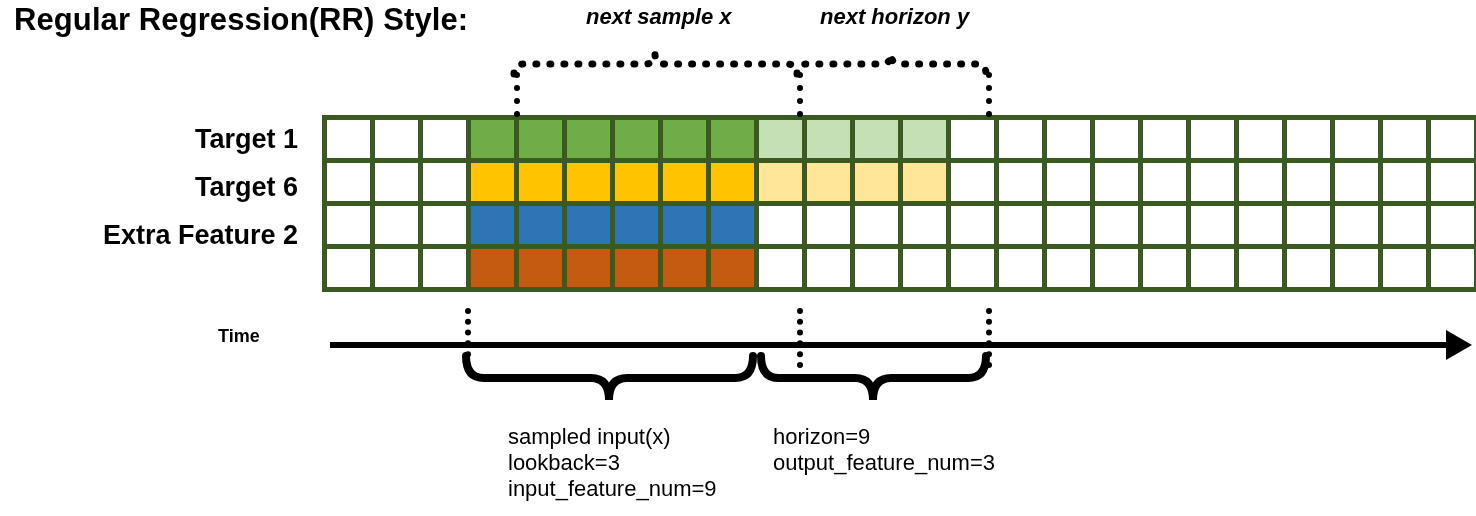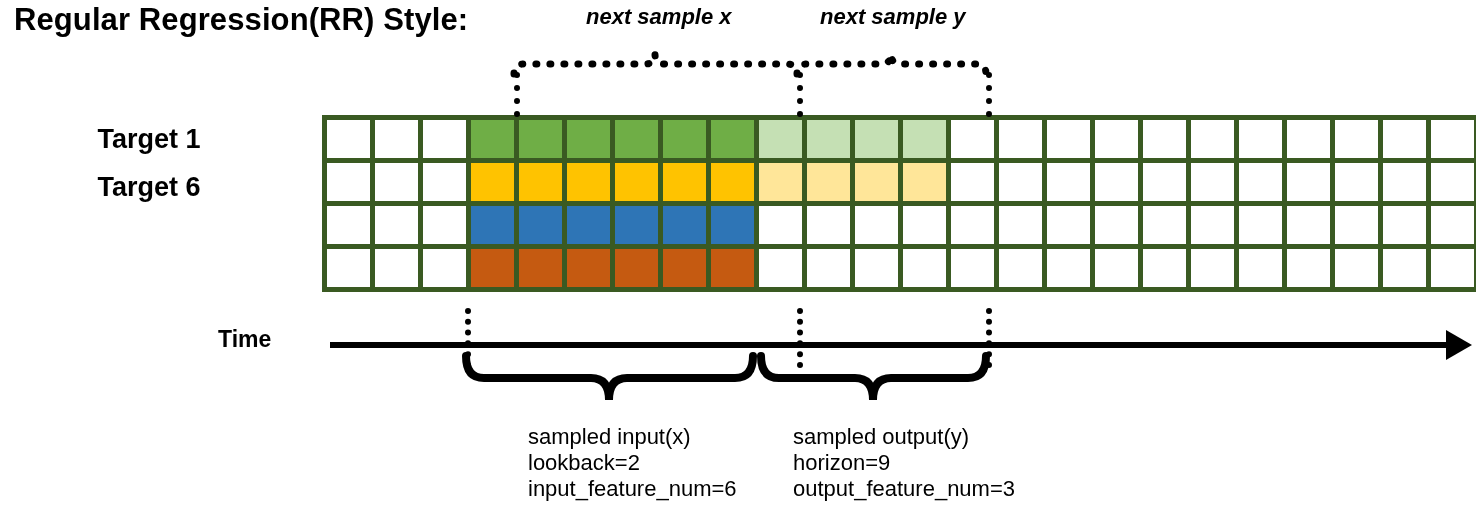--- a/index.html
+++ b/index.html
@@ -9,21 +9,21 @@
   .title{
     position:absolute; left:14px; top:2px;
     font-size:31px; font-weight:700; letter-spacing:.1px;
     white-space:nowrap;
   }
 
   
   .labels{position:absolute; left:0px; top:115px; width:312px;}
   .lbl{
     height:48px; line-height:48px;
-    text-align:center; padding-right:14px;
+    text-align:right; padding-right:14px;
     font-size:27px; font-weight:700; white-space:nowrap;
   }
 
   
   .grid{
     position:absolute; left:322px; top:115px;
     background:#3A5A22;
     padding:5px 5px 5px 5px;
     display:flex; flex-direction:column; gap:5px;
     box-sizing:border-box;
@@ -33,21 +33,21 @@
   .c-green{background:#6FAE46;}
   .c-greenL{background:#C5E0B4;}
   .c-yellow{background:#FFC300;}
   .c-yellowL{background:#FFE699;}
   .c-blue{background:#2E75B6;}
   .c-orange{background:#C55A11;}
 
   
   .time-label{
     position:absolute; left:218px; top:326px;
-    font-size:23px; font-weight:700;
+    font-size:18px; font-weight:700;
   }
   .time-line{
     position:absolute; left:330px; top:342px;
     width:1124px; height:6px; background:#000;
   }
   .time-arrow{
     position:absolute; left:1446px; top:330px;
     width:0;height:0;
     border-top:15px solid transparent;
     border-bottom:15px solid transparent;
@@ -62,34 +62,35 @@
   
   svg.overlay{position:absolute;left:0;top:0;width:1476px;height:516px;overflow:visible;}
 
   
   .ann-top{
     position:absolute; font-size:22px; font-style:italic; font-weight:600;
     white-space:nowrap;
     text-align:center;
   }
   .ann-bot{
-    position:absolute; font-size:22px; white-space:nowrap; line-height:26px;margin-left:20px;
+    position:absolute; font-size:22px; white-space:nowrap; line-height:26px;
   }
   .ann-bot div{white-space:nowrap;}
 </style>
 </head>
 <body>
 
 <div id="root">
 
   <div class="title">Regular Regression(RR) Style:</div>
 
   <div class="labels">
     <div class="lbl">Target 1</div>
     <div class="lbl">Target 6</div>
+    <div class="lbl">Extra Feature 2</div>
   </div>
 
   <div class="grid" id="grid">
       <div class="grow">
         <div class="cell"></div>
         <div class="cell"></div>
         <div class="cell"></div>
         <div class="cell c-green"></div>
         <div class="cell c-green"></div>
         <div class="cell c-green"></div>
@@ -209,26 +210,25 @@
     <path d="M 514 74 q 0 -10 10 -10 L 645 64 q 10 0 10 -10 q 0 10 10 10 L 787 64 q 10 0 10 10" fill="none" stroke="#000" stroke-width="7" stroke-linecap="round" stroke-dasharray="1 13"></path>
 
     <path d="M 797 74 q 0 -10 10 -10 L 881 64 q 10 0 10 -10 q 0 10 10 10 L 976 64 q 10 0 10 10" fill="none" stroke="#000" stroke-width="7" stroke-linecap="round" stroke-dasharray="1 13"></path>
 
     <path d="M 466 356 q 0 22 18 22 L 591 378 q 18 0 18 22 q 0 -22 18 -22 L 735 378 q 18 0 18 -22" fill="none" stroke="#000" stroke-width="8" stroke-linecap="round"></path>
 
     <path d="M 761 356 q 0 22 18 22 L 855 378 q 18 0 18 22 q 0 -22 18 -22 L 968 378 q 18 0 18 -22" fill="none" stroke="#000" stroke-width="8" stroke-linecap="round"></path>
   </svg>
 
   <div class="ann-top" style="left:586px; top:4px;">next sample x</div>
-  <div class="ann-top" style="left:820px; top:4px;">next sample y</div>
+  <div class="ann-top" style="left:820px; top:4px;">next horizon y</div>
 
   <div class="ann-bot" style="left:508px; top:424px;">
     <div>sampled input(x)</div>
-    <div>lookback=2</div>
-    <div>input_feature_num=6</div>
+    <div>lookback=3</div>
+    <div>input_feature_num=9</div>
   </div>
   <div class="ann-bot" style="left:773px; top:424px;">
-    <div>sampled output(y)</div>
     <div>horizon=9</div>
     <div>output_feature_num=3</div>
   </div>
 
 </div>
 
 </body></html>

